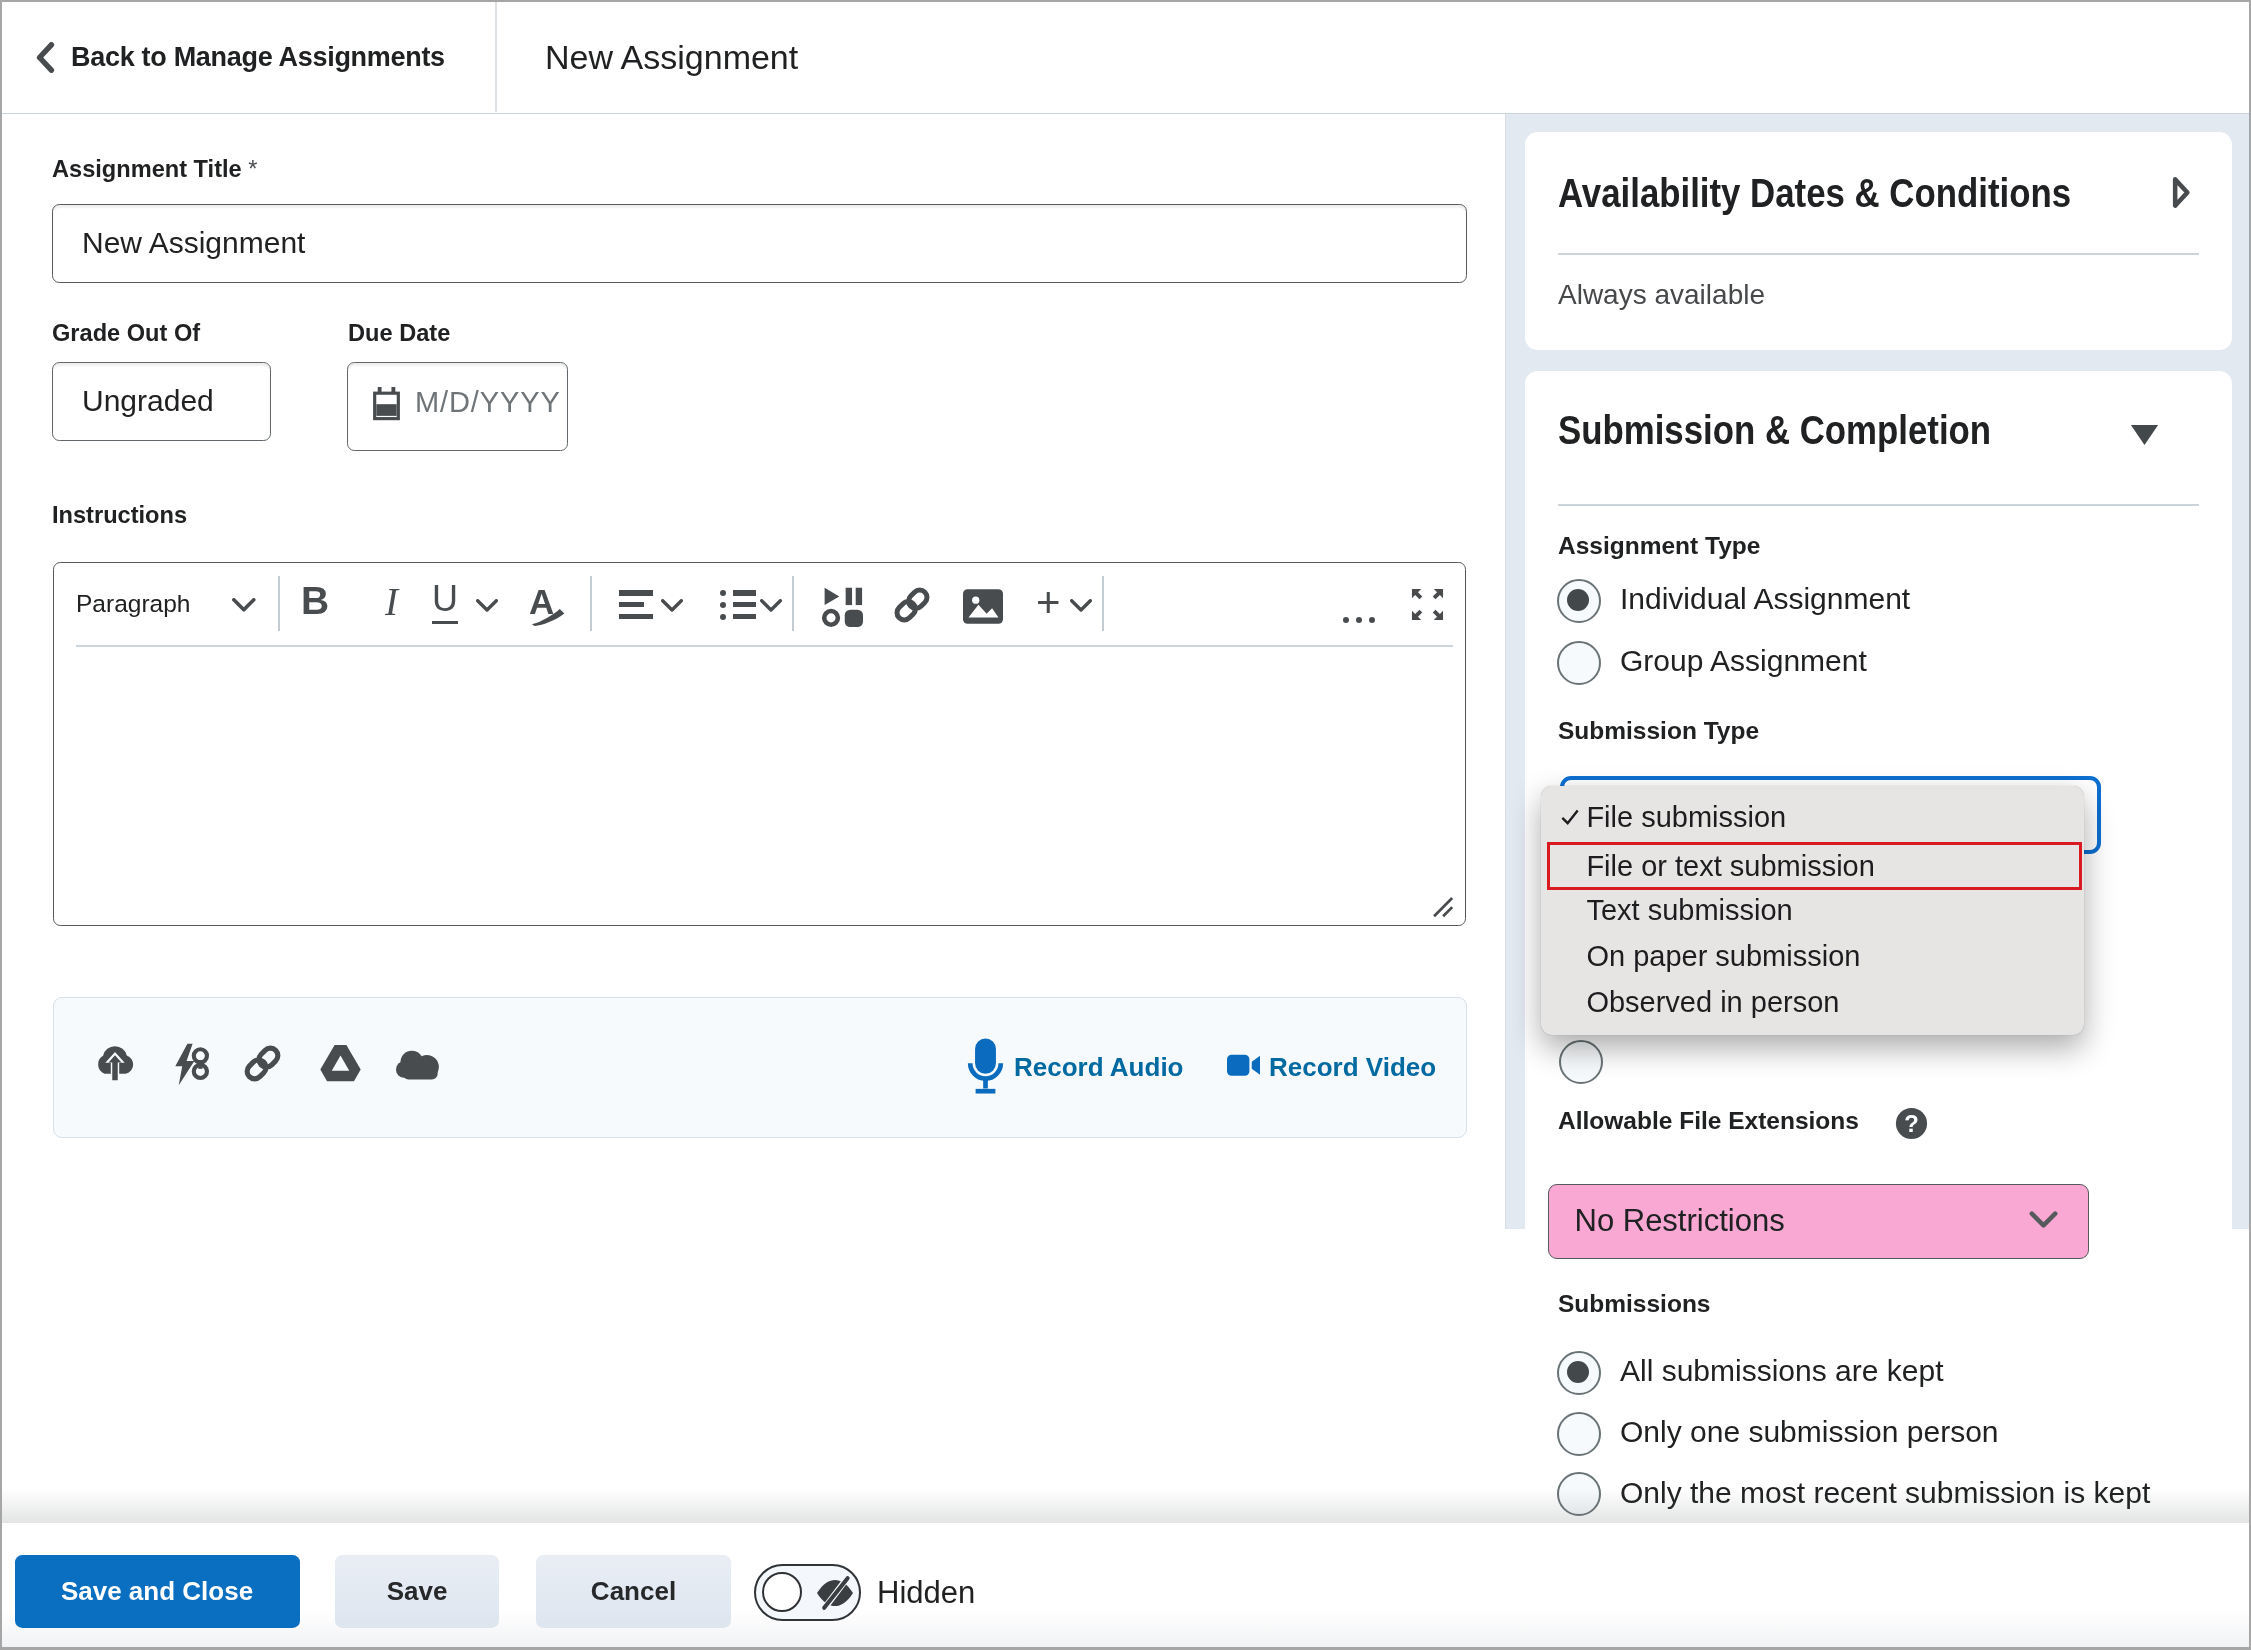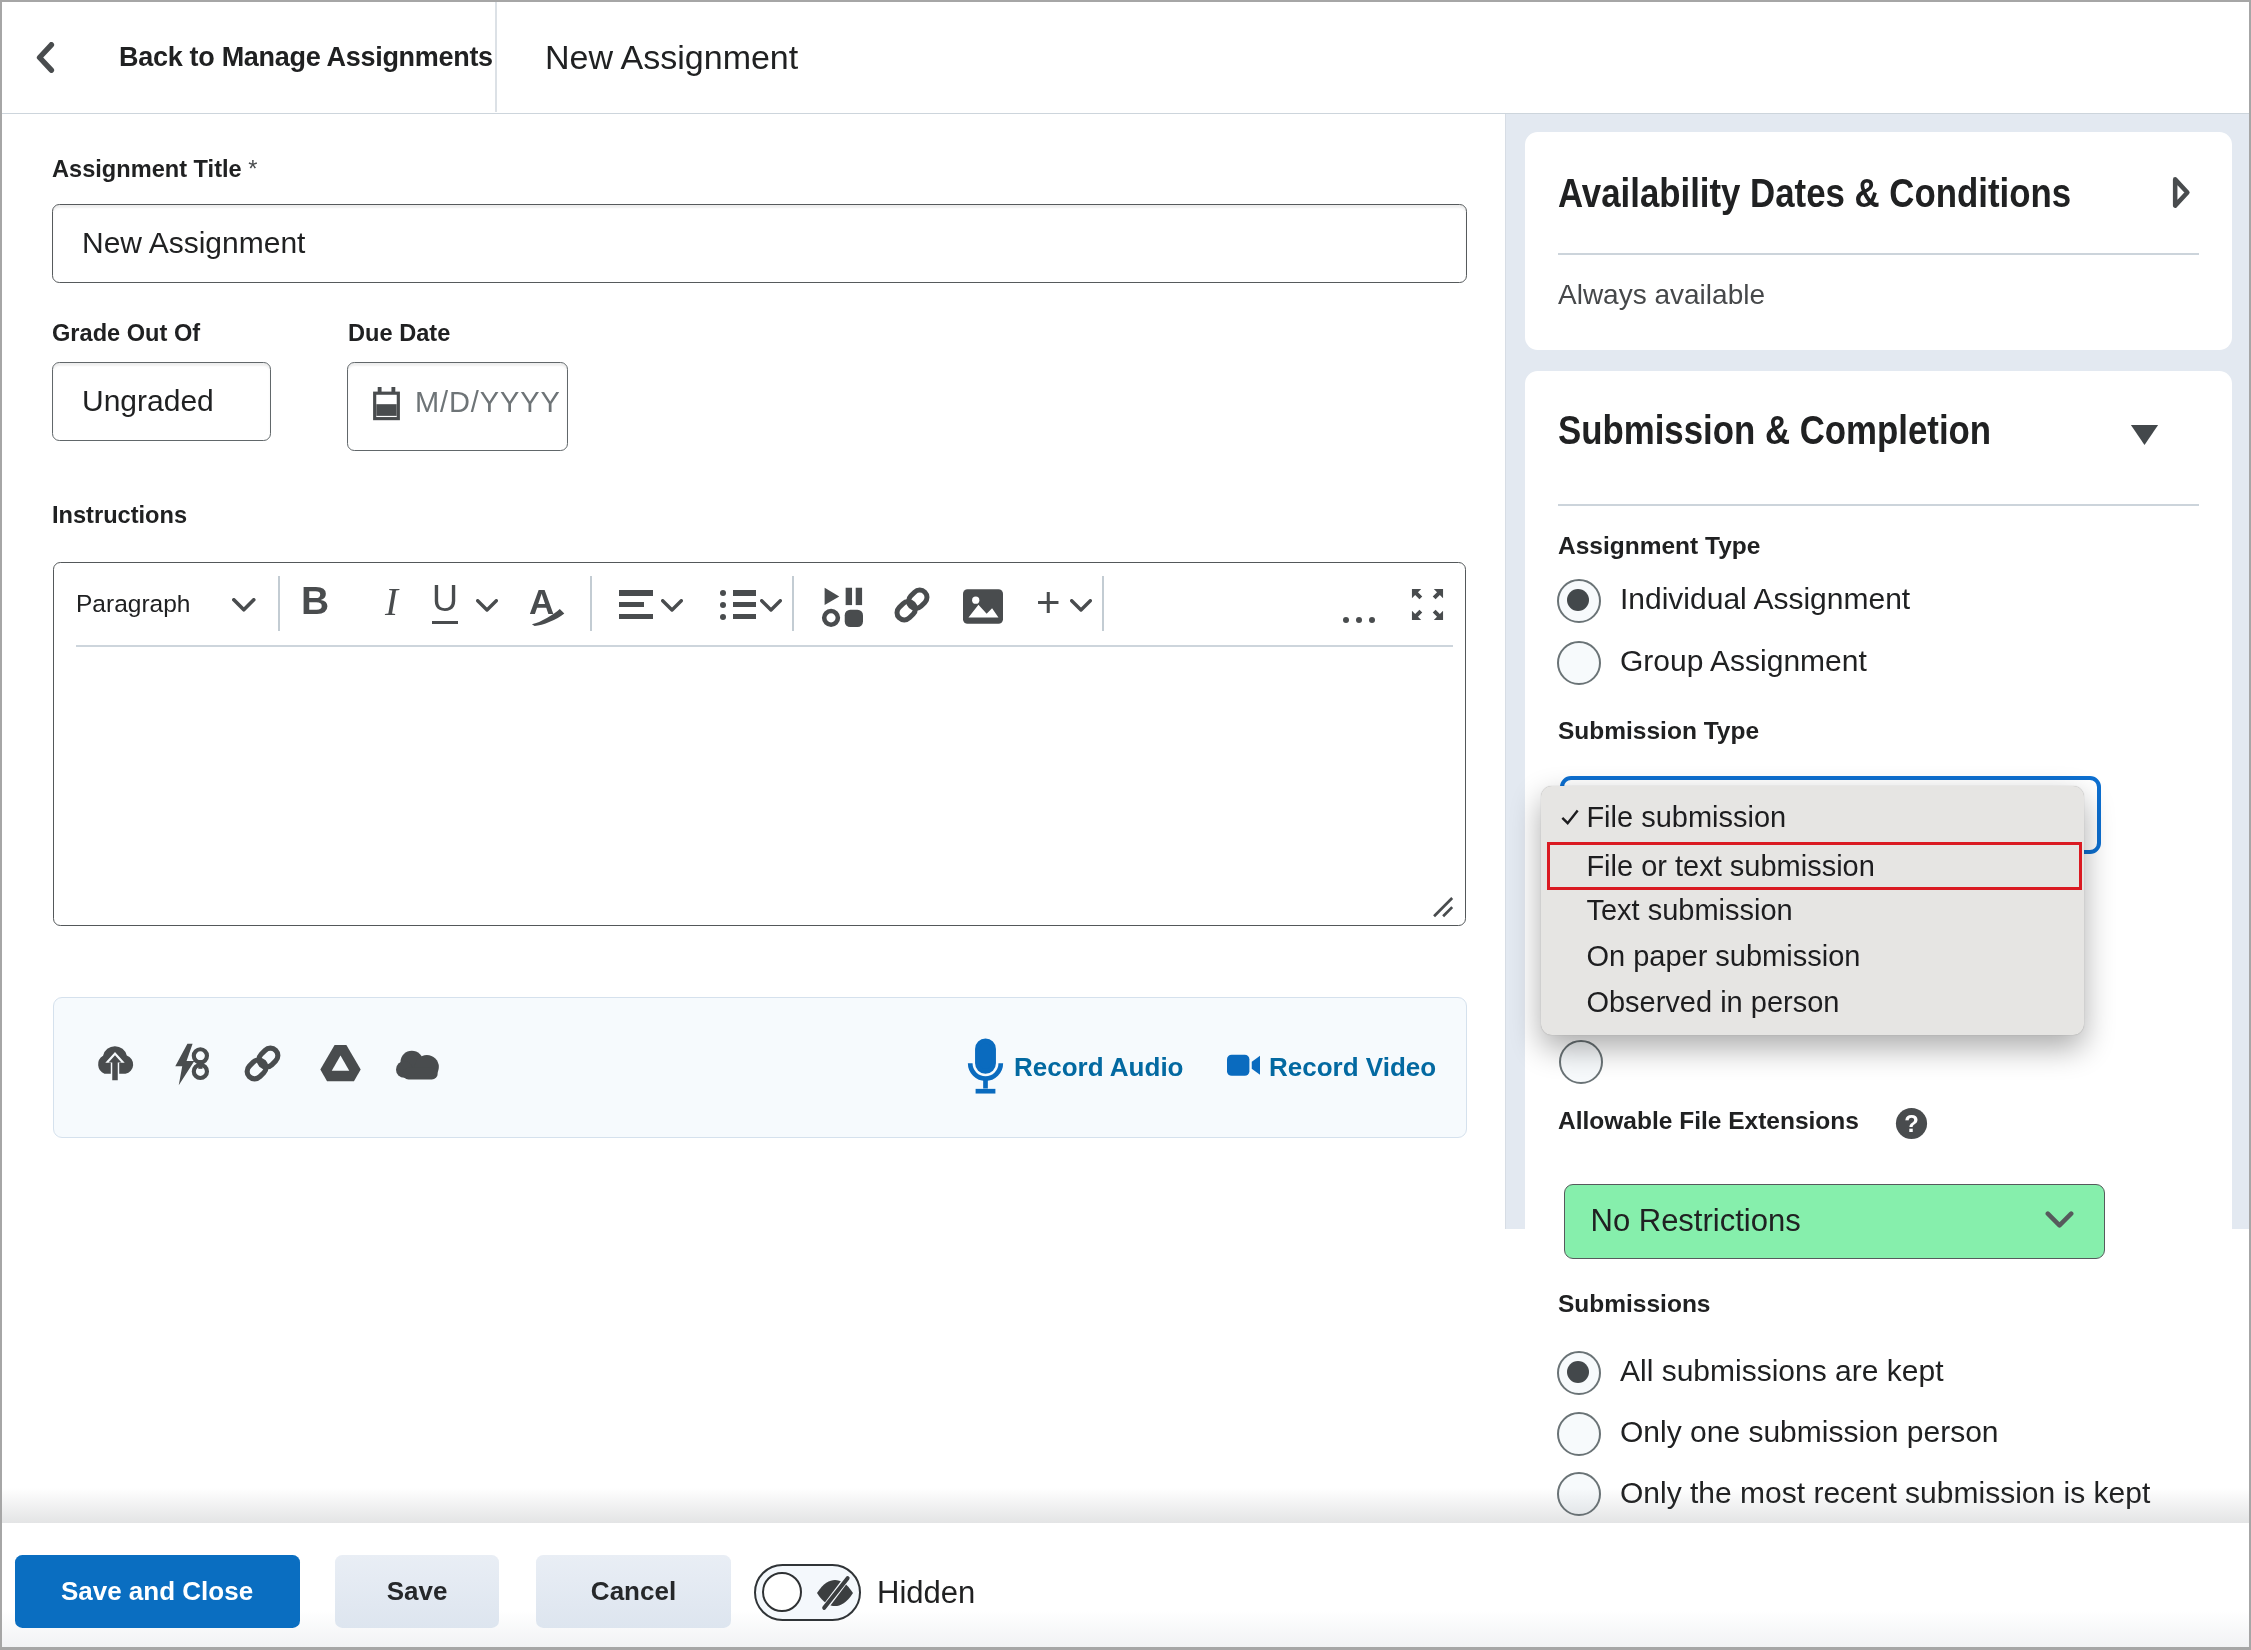--- a/index.html
+++ b/index.html
@@ -2,21 +2,21 @@
 <html style="font-size:14.5px"><head>
 <meta charset="utf-8">
 <style>
 * { margin:0; padding:0; box-sizing:border-box; }
 html,body { width:2252px; height:1650px; }
 body { font-family:"Liberation Sans", sans-serif; position:relative; background:#fff; overflow:hidden; }
 #frame { position:absolute; inset:0; border:2.7px solid #a6a6a6; border-right-width:3.6px; border-bottom-width:3.6px; z-index:100; pointer-events:none; }
 
 #header { position:absolute; left:0; top:0; width:2252px; height:114px; background:#fff; border-bottom:1.8px solid #cdd5dc; z-index:10; }
 #hdiv { position:absolute; left:495px; top:0; width:1.8px; height:112px; background:#dce1e6; }
-#backlink { position:absolute; left:71px; top:42px; font-size:27px; font-weight:700; color:#202122; letter-spacing:-0.3px;margin-left:48px; }
+#backlink { position:absolute; left:71px; top:42px; font-size:27px; font-weight:700; color:#202122; letter-spacing:-0.3px; }
 #backchev { position:absolute; left:35px; top:42px; }
 #pagetitle { position:absolute; left:545px; top:38px; font-size:34px; font-weight:400; color:#202122; }
 
 .lbl { position:absolute; font-weight:700; color:#202122; font-size:23.6px; }
 .ast { color:#494c4e; font-weight:400; }
 #inp-title { position:absolute; left:52px; top:204px; width:1415px; height:79px; border:1.8px solid #565a5c; border-radius:7.3px; background:#fff; box-shadow:inset 0 2.7px 1.8px rgba(86,90,92,0.10); }
 #inp-title span { position:absolute; left:29px; top:21px; font-size:30px; color:#202122; }
 #inp-grade { position:absolute; left:52px; top:362px; width:219px; height:79px; border:1.8px solid #61676a; border-radius:7.3px; background:#fff; box-shadow:inset 0 2.7px 1.8px rgba(86,90,92,0.10); }
 #inp-grade span { position:absolute; left:29px; top:21px; font-size:30px; color:#202122; }
 #inp-due { position:absolute; left:347px; top:362px; width:221px; height:89px; border:1.8px solid #61676a; border-radius:7.3px; background:#fff; box-shadow:inset 0 2.7px 1.8px rgba(86,90,92,0.10); }
@@ -42,21 +42,21 @@
 .carddiv { position:absolute; left:33px; right:33px; height:1.8px; background:#ccd4db; }
 .slbl { position:absolute; left:33px; font-size:24.5px; font-weight:700; color:#202122; }
 .rtext { position:absolute; font-size:30px; color:#202122; white-space:nowrap; }
 .radio { position:absolute; width:44px; height:44px; border-radius:50%; border:2.7px solid #6a7376; background:#f7fafc; }
 .radio.sel::after { content:""; position:absolute; left:8.2px; top:8.2px; width:22px; height:22px; border-radius:50%; background:#43484b; }
 #subsel { position:absolute; left:35px; top:405px; width:541px; height:78px; border:4.5px solid #0d6fd0; border-radius:11px; background:#fff; }
 #menu { position:absolute; left:16.4px; top:415px; width:543px; height:249px; background:#e6e5e3; border-radius:11px; box-shadow:0 12.7px 31px rgba(0,0,0,0.33), 0 0 0.9px rgba(0,0,0,0.35); z-index:5; }
 .mi { position:absolute; left:45px; font-size:29px; color:#1d1d1f; white-space:nowrap; }
 #redbox { position:absolute; left:5.5px; top:56px; width:535px; height:48px; border:3.6px solid #da1a22; }
 #hidrad { position:absolute; left:34px; top:669px; }
-#norestr { position:absolute; left:39px; top:813px; width:541px; height:75px; border:1.8px solid #565a5c; border-radius:9px; background:#86efac; }
+#norestr { position:absolute; left:23px; top:813px; width:541px; height:75px; border:1.8px solid #565a5c; border-radius:9px; background:#f9a8d4; }
 #norestr span { position:absolute; left:25.5px; top:18px; font-size:31px; color:#202122; }
 
 #footshadow { position:absolute; left:0; top:1488px; width:2252px; height:35px; background:linear-gradient(to bottom, rgba(90,95,100,0) 0%, rgba(90,95,100,0.17) 100%); z-index:20; }
 #footer { position:absolute; left:0; top:1523px; width:2252px; height:125px; background:linear-gradient(to bottom,#ffffff 70%,#f1f2f4 100%); z-index:21; }
 .btn { position:absolute; top:32px; height:73px; border-radius:7.3px; font-size:26px; font-weight:700; display:flex; align-items:center; justify-content:center; }
 #btn-sc { left:14.5px; width:285px; background:#0a6ec1; color:#fff; }
 #btn-save { left:335px; width:164px; background:linear-gradient(#e9eef5,#dde5ef); color:#26282a; }
 #btn-cancel { left:536px; width:195px; background:linear-gradient(#e9eef5,#dde5ef); color:#26282a; }
 #toggle { position:absolute; left:754px; top:41px; width:107px; height:57px; border:2.7px solid #303437; border-radius:29px; background:#f4f8fc; }
 #togglecirc { position:absolute; left:6.4px; top:5.5px; width:40px; height:40px; border:2.7px solid #2e3133; border-radius:50%; background:#fff; }

